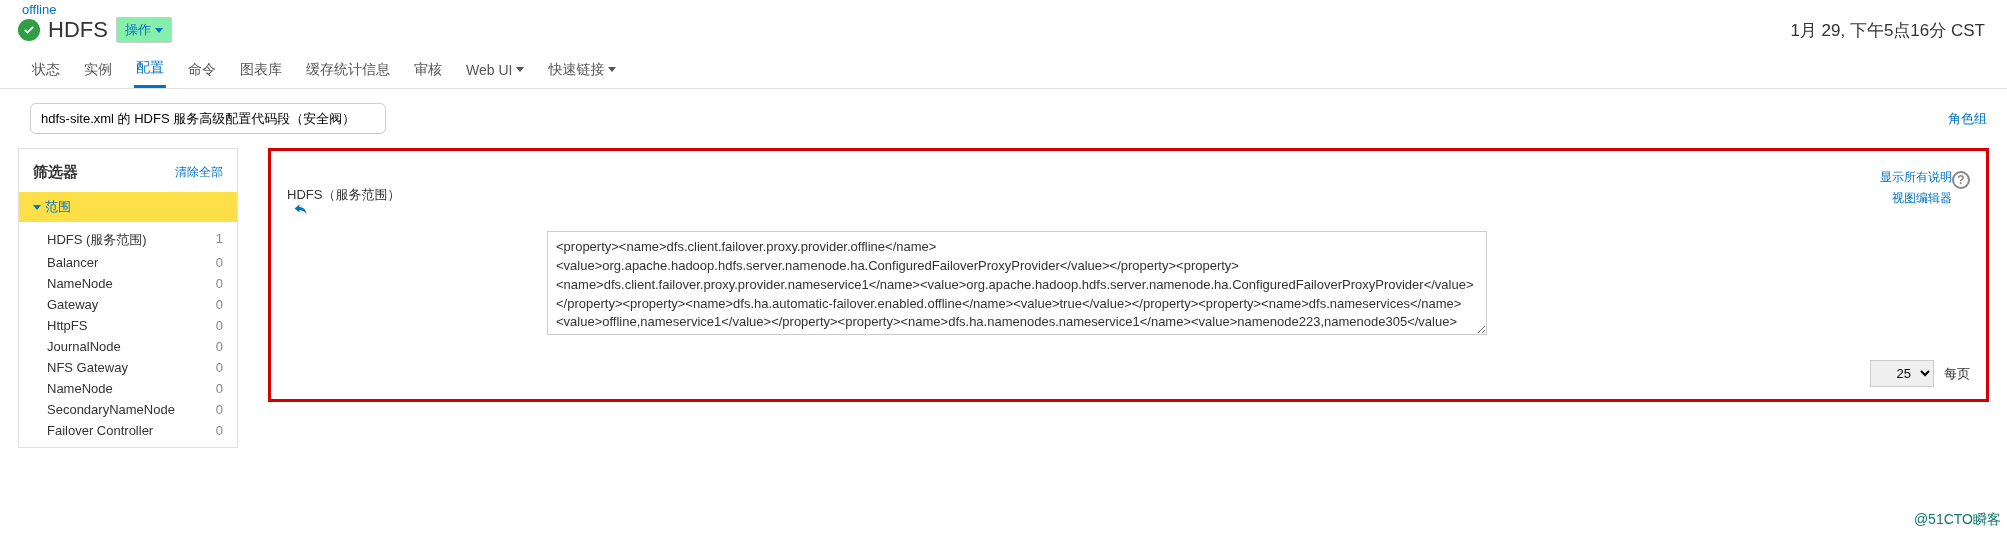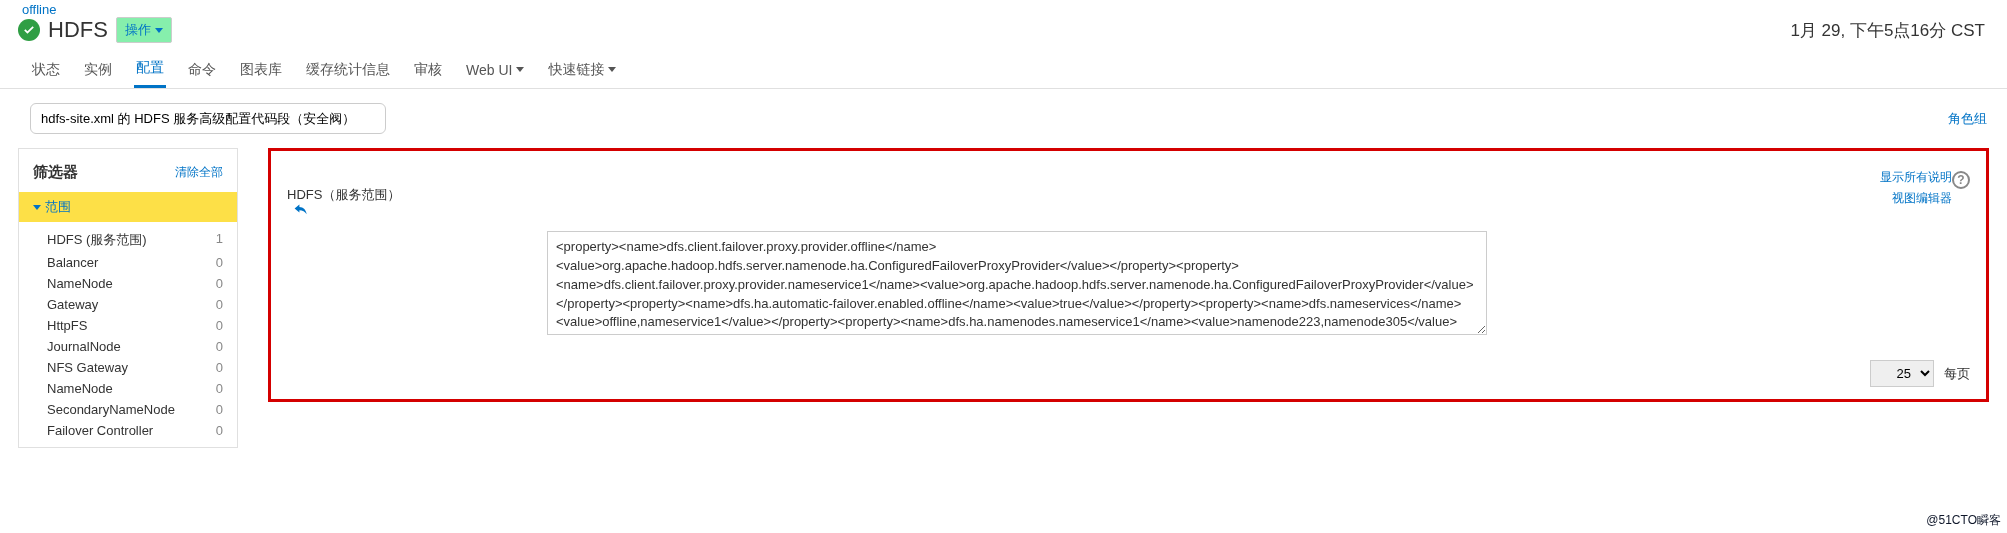--- a/index.html
+++ b/index.html
@@ -103,21 +103,21 @@
 
   .pager-row {
     display: flex; justify-content: flex-end; align-items: center; gap: 10px;
     padding-top: 22px; font-size: 13px;
   }
   .pager-row select {
     border: 1px solid #ccc; padding: 4px 6px; font-size: 13px; width: 64px; text-align: right;
   }
 
   .watermark {
-    position: fixed; right: 6px; bottom: 4px; color: #0f172a; font-size: 12px;
+    position: fixed; right: 6px; bottom: 4px; color: #0f766e; font-size: 14px;
   }
 </style>
 </head>
 <body>
 
 <div class="top-bar">
   <span class="breadcrumb"><a href="#">offline</a></span>
 </div>
 
 <div class="title-row">

